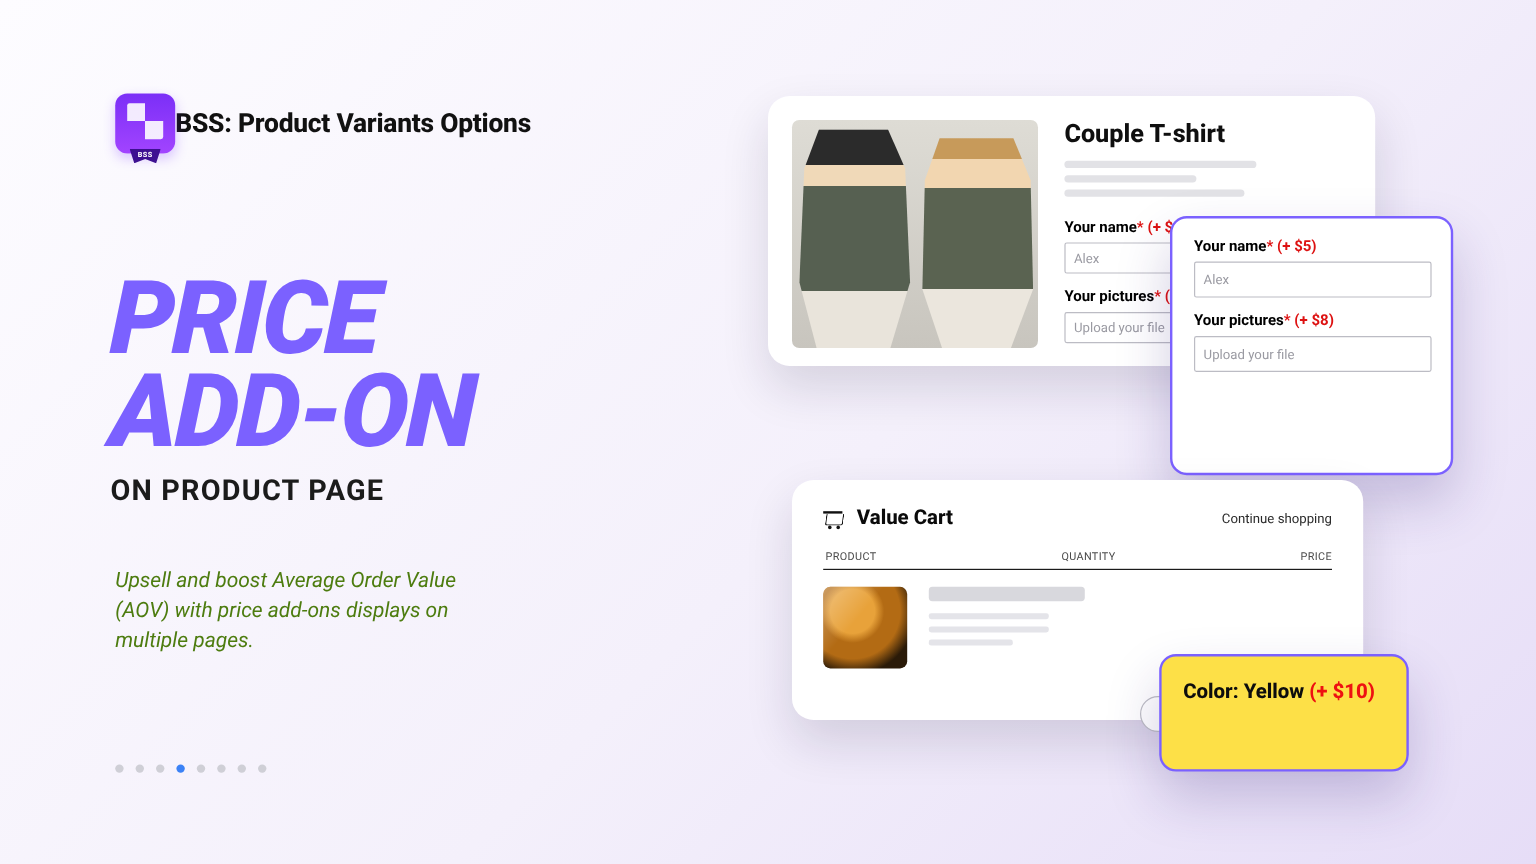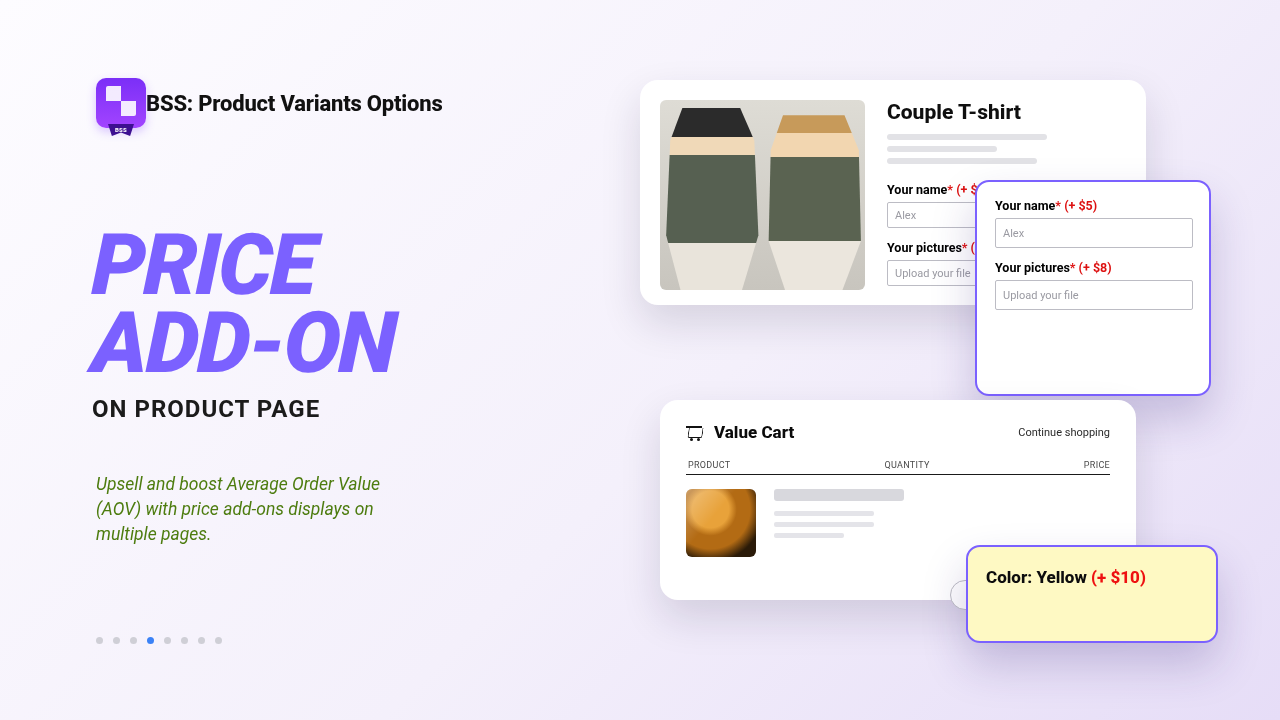--- a/index.html
+++ b/index.html
@@ -59,21 +59,21 @@
   .cart-cols span:nth-child(1){padding-left:2px;}
   .cart-row { display:flex; gap:18px; }
   .thumb { width:70px; height:68px; border-radius:6px; background: radial-gradient(circle at 35% 30%, #e8a23a 0 28%, #b36b14 40% 60%, #2a1a08 80%); position:relative; overflow:hidden;}
   .thumb::after{content:"";position:absolute;inset:0;background:linear-gradient(130deg,rgba(255,255,255,.35),transparent 40%);}
   .row-sk .l{height:12px;width:130px;background:#d8d8dd;border-radius:3px;margin-bottom:10px;}
   .row-sk .s{height:5px;width:100px;background:#e4e4e9;border-radius:2px;margin-bottom:6px;}
 
   .qty-ghost { position:absolute; left: 950px; top: 580px; width:58px; height:30px; border:1.5px solid #bdbdc4; border-radius:18px; background:#fff; }
 
   
-  .summary { left: 966px; top: 545px; width: 252px; height: 98px; border:2.5px solid #7b61ff; border-radius:14px; padding: 18px 18px; box-shadow: 0 22px 44px rgba(50,30,120,.22); background:#fef9c3; }
+  .summary { left: 966px; top: 545px; width: 208px; height: 98px; border:2.5px solid #7b61ff; border-radius:14px; padding: 18px 18px; box-shadow: 0 22px 44px rgba(50,30,120,.22); background:#fde047; }
   .summary .row { font-size: 17px; font-weight:800; color:#0d0d0d; line-height:1.5; white-space:nowrap;}
   .summary .addon { color:#e11; font-weight:800; }
   .summary .val { font-weight:800; }
 
   .cart-icon{display:inline-block;width:18px;height:18px;position:relative;}
   .cart-icon::before{content:"";position:absolute;left:2px;top:5px;width:13px;height:9px;border:1.6px solid #111;border-top:none;border-radius:0 0 2px 2px;transform:skewX(-8deg);} 
   .cart-icon::after{content:"";position:absolute;left:0;top:3px;width:16px;height:1.6px;background:#111;}
   .wheel{position:absolute;width:3.2px;height:3.2px;border-radius:50%;background:#111;bottom:0;}
   .wheel.w1{left:4px;} .wheel.w2{left:11px;}
 </style>

